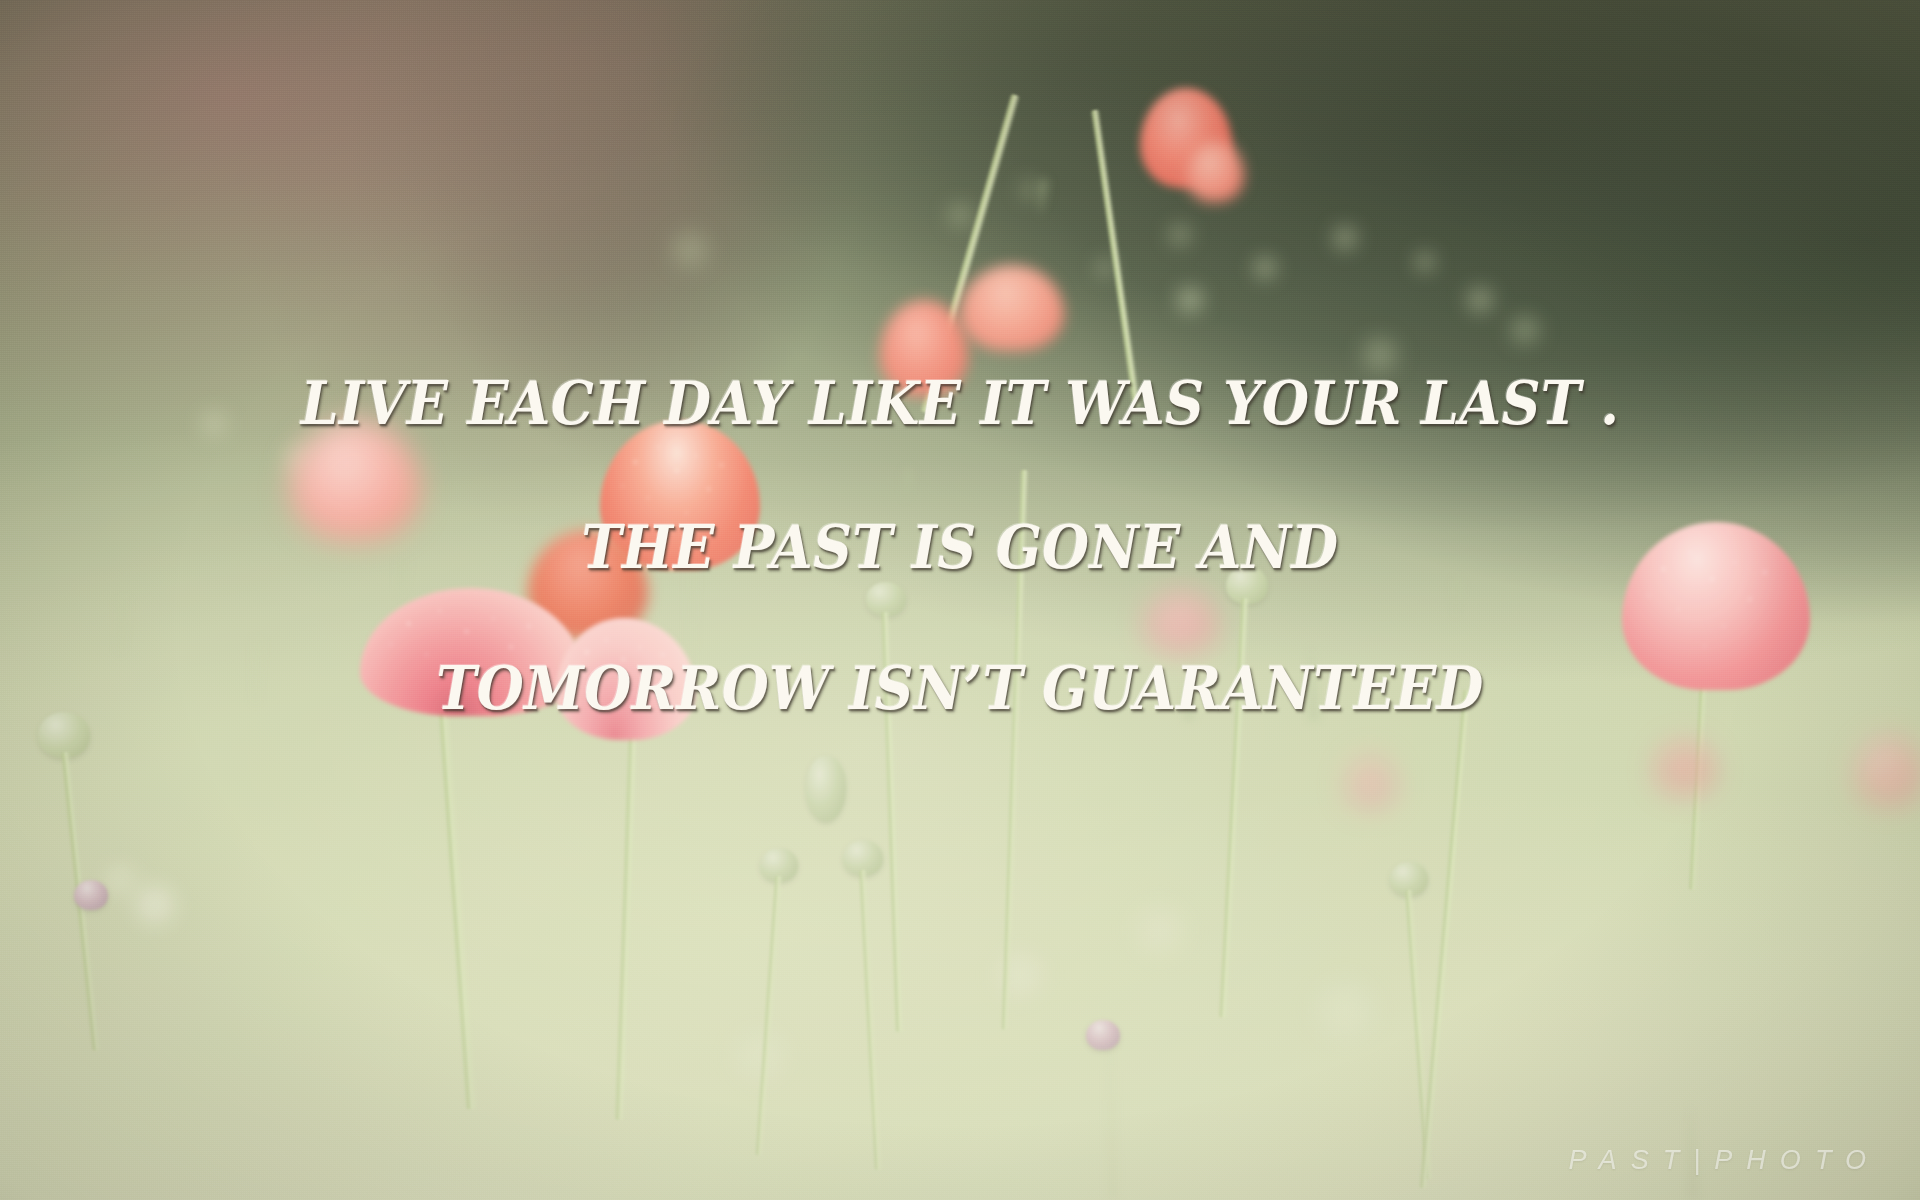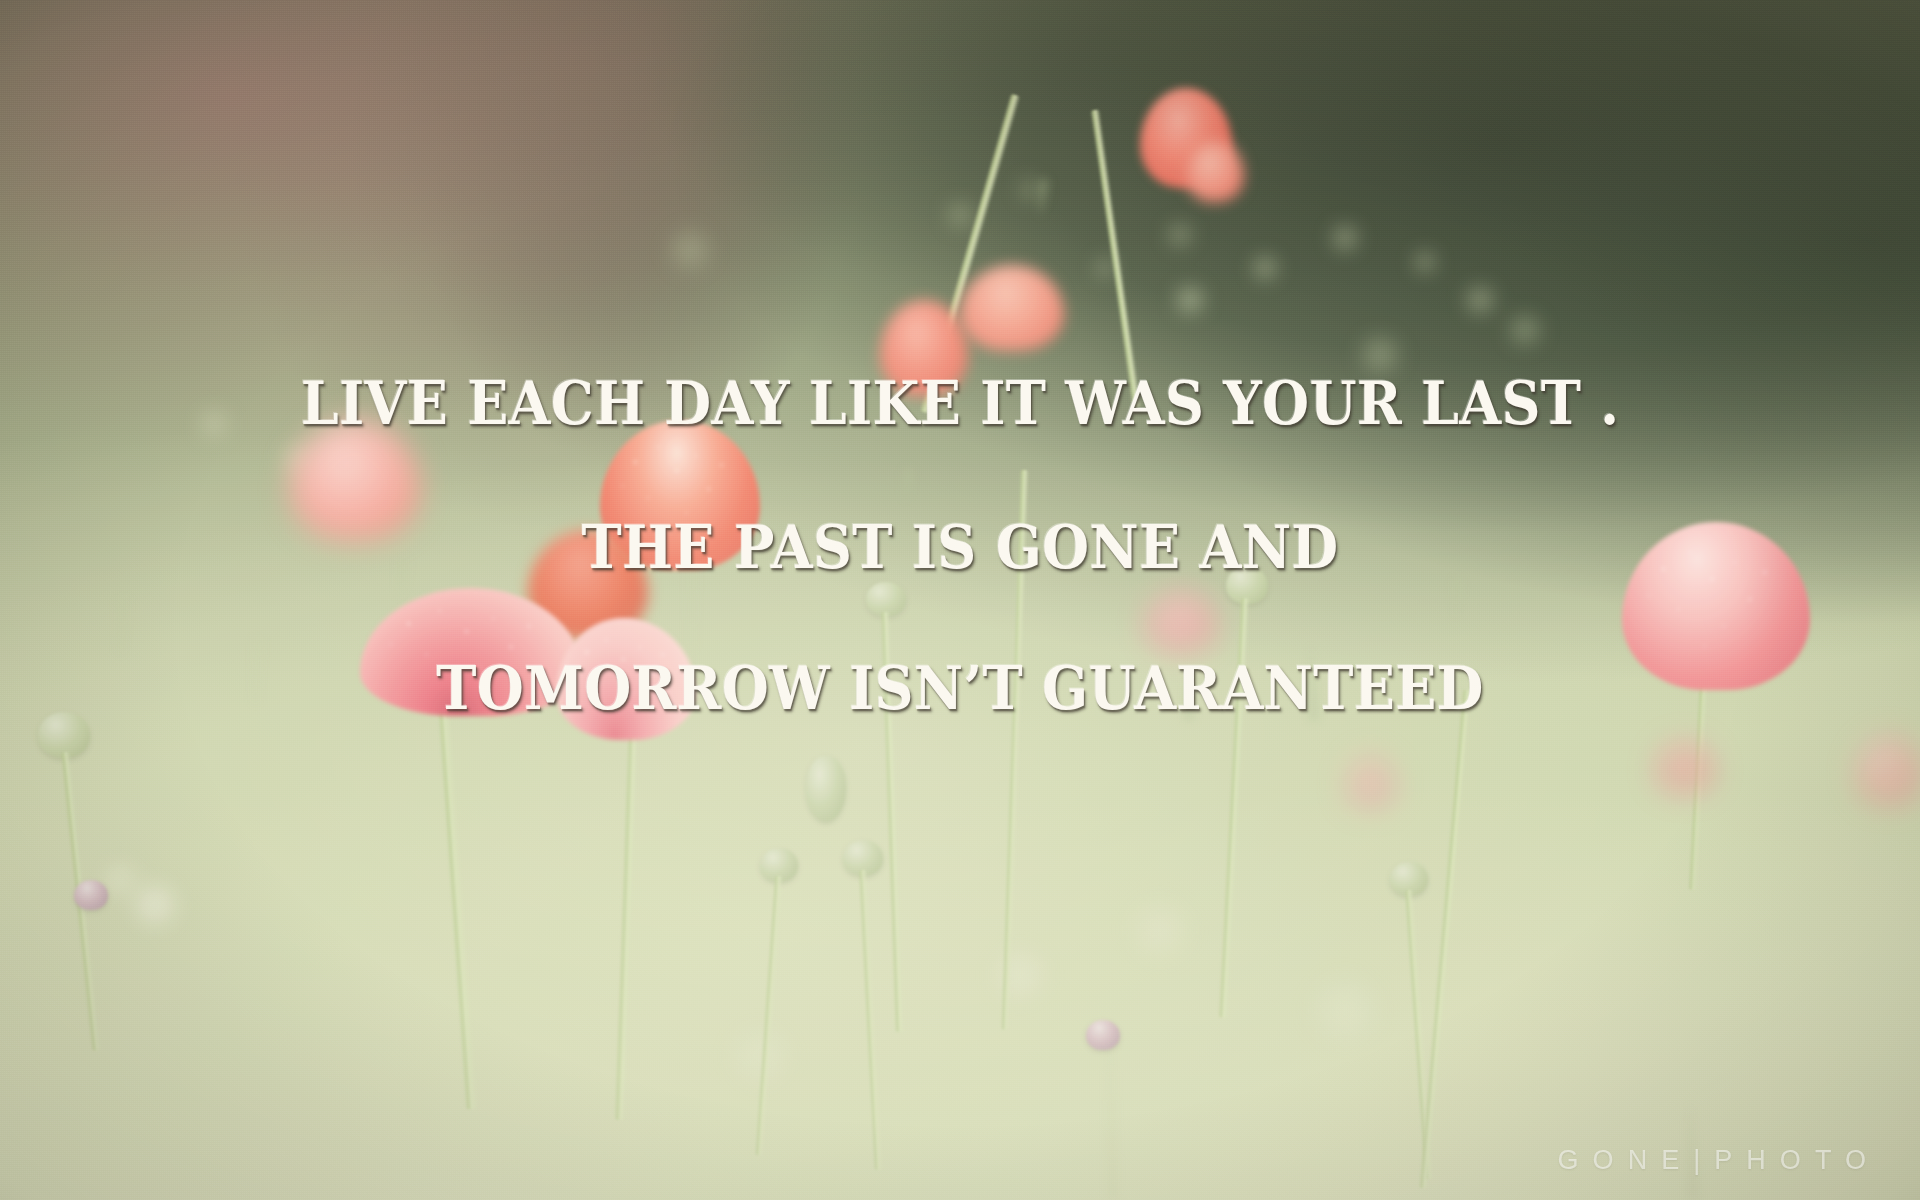--- a/index.html
+++ b/index.html
@@ -8,20 +8,21 @@
     padding: 0;
     background: #000;
   }
   #stage {
     position: relative;
     width: 1920px;
     height: 1200px;
     overflow: hidden;
     font-family: "Liberation Serif", "DejaVu Serif", serif;
     background: #cfd6b8;
+    font-style: italic;
   }
 
   
   .photo-layer {
     position: absolute;
     inset: 0;
     pointer-events: none;
   }
 
   
@@ -282,15 +283,15 @@
   <div class="photo-layer" id="bg-tint"></div>
   <div class="photo-layer" id="bg-vignette"></div>
   <div class="photo-layer" id="bg-grain"></div>
 
   <div id="quote-block">
     <div class="quote-line" id="quote-line-1">LIVE EACH DAY LIKE IT WAS YOUR LAST .</div>
     <div class="quote-line" id="quote-line-2">THE PAST IS GONE AND</div>
     <div class="quote-line" id="quote-line-3">TOMORROW ISN’T GUARANTEED</div>
   </div>
 
-  <div id="watermark">GONE|PHOTO</div>
+  <div id="watermark">PAST|PHOTO</div>
 
 </div>
 
 </body></html>

